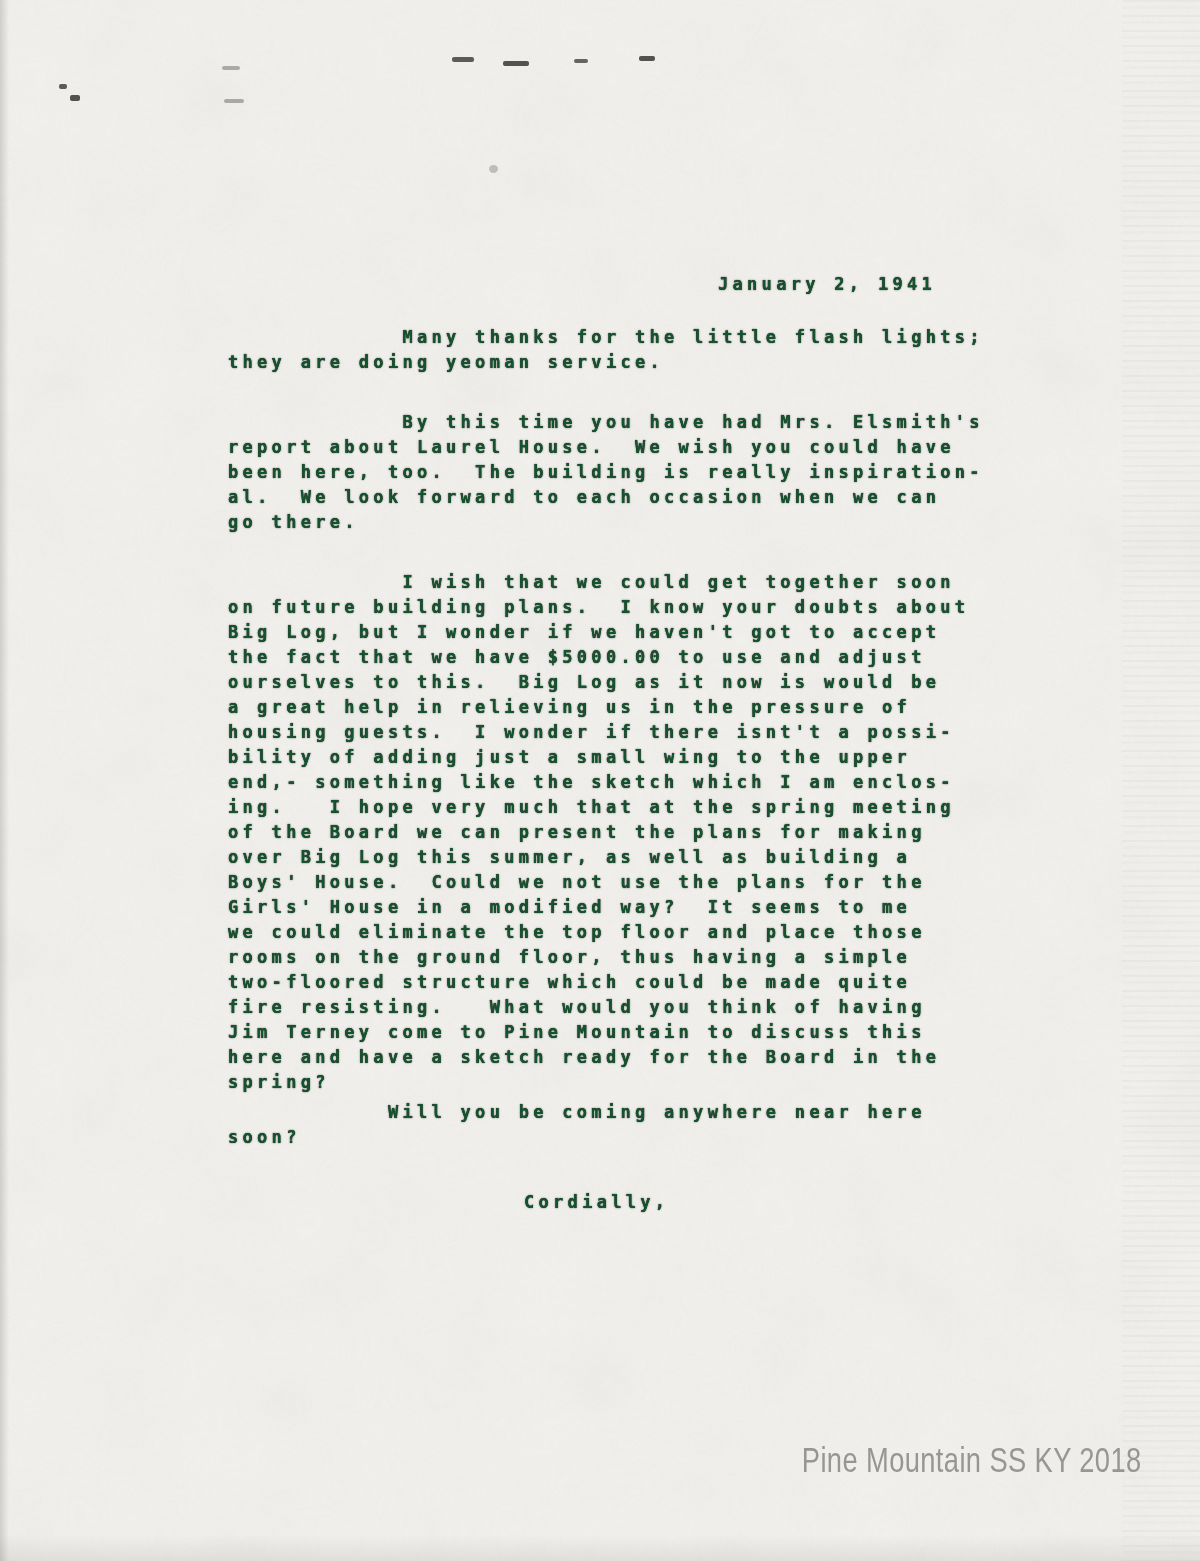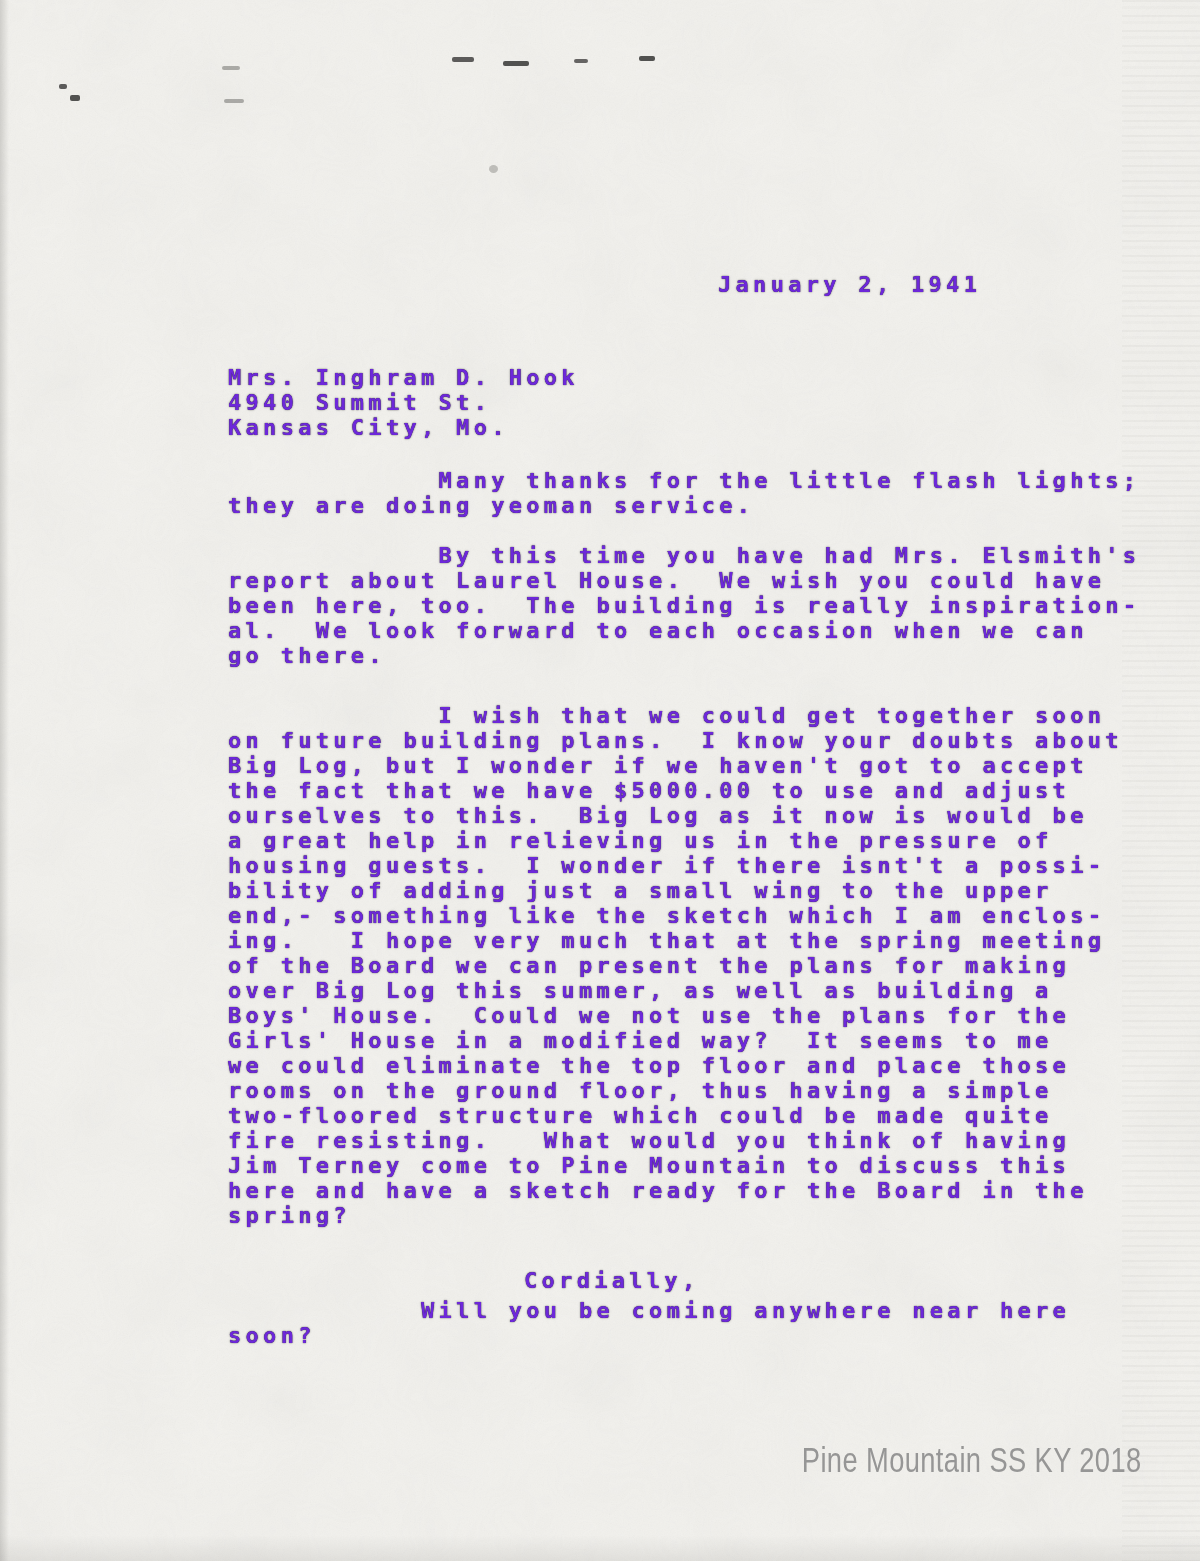--- a/index.html
+++ b/index.html
@@ -10,39 +10,39 @@
   .page {
     position: relative;
     width: 1200px;
     height: 1561px;
     background: #f2f1ed;
     overflow: hidden;
     font-family: "DejaVu Sans Mono", "Liberation Mono", monospace;
   }
   
   .typed {
-    color: #6d28d9;
+    color: #14532d;
     font-weight: bold;
-    font-size: 22px;
+    font-size: 17px;
     line-height: 25px;
     letter-spacing: 4.3px;
     white-space: pre;
     text-shadow: 0 0 0.8px #151515, 0 0 2.2px rgba(40,38,36,0.38);
   }
   .letter {
     position: absolute;
     left: 228px;
     top: 0;
     width: 840px;
   }
   .date-line      { margin-top: 272px; margin-left: 490px; }
   .recipient      { margin-top: 68px; }
   .salutation     { margin-top: 18px; }
   .para-1         { margin-top: 28px; }
-  .para-2         { margin-top: 25px; }
+  .para-2         { margin-top: 35px; }
   .para-3         { margin-top: 35px; }
   .para-4         { margin-top: 5px; }
   .closing        { margin-top: 40px; margin-left: 296px; }
 
   .watermark {
     position: absolute;
     top: 1441px;
     right: 58px;
     font-family: "Liberation Sans", sans-serif;
     font-weight: 400;
@@ -113,23 +113,20 @@
   <div class="speck" style="left:574px; top:59px; width:14px; height:4px; opacity:.7;"></div>
   <div class="speck" style="left:639px; top:56px; width:16px; height:5px; opacity:.8;"></div>
   <div class="speck" style="left:59px; top:84px; width:8px; height:5px; opacity:.75;"></div>
   <div class="speck" style="left:70px; top:95px; width:10px; height:6px; opacity:.8;"></div>
   <div class="speck" style="left:222px; top:66px; width:18px; height:4px; opacity:.35;"></div>
   <div class="speck" style="left:224px; top:99px; width:20px; height:4px; opacity:.35;"></div>
   <div class="speck" style="left:489px; top:165px; width:9px; height:8px; opacity:.25; border-radius:50%;"></div>
 
   <div class="letter">
     <div class="typed date-line">January 2, 1941</div>
-    <div class="typed recipient">Mrs. Inghram D. Hook
-4940 Summit St.
-Kansas City, Mo.</div>
     <div class="typed para-1">            Many thanks for the little flash lights;
 they are doing yeoman service.</div>
     <div class="typed para-2">            By this time you have had Mrs. Elsmith's
 report about Laurel House.  We wish you could have
 been here, too.  The building is really inspiration-
 al.  We look forward to each occasion when we can
 go there.</div>
     <div class="typed para-3">            I wish that we could get together soon
 on future building plans.  I know your doubts about
 Big Log, but I wonder if we haven't got to accept
@@ -144,20 +141,20 @@
 over Big Log this summer, as well as building a
 Boys' House.  Could we not use the plans for the
 Girls' House in a modified way?  It seems to me
 we could eliminate the top floor and place those
 rooms on the ground floor, thus having a simple
 two-floored structure which could be made quite
 fire resisting.   What would you think of having
 Jim Terney come to Pine Mountain to discuss this
 here and have a sketch ready for the Board in the
 spring?</div>
-    <div class="typed closing">Cordially,</div>
     <div class="typed para-4">           Will you be coming anywhere near here
 soon?</div>
+    <div class="typed closing">Cordially,</div>
   </div>
 
   <div class="watermark">Pine Mountain SS KY 2018</div>
 
 </div>
 
 </body></html>

